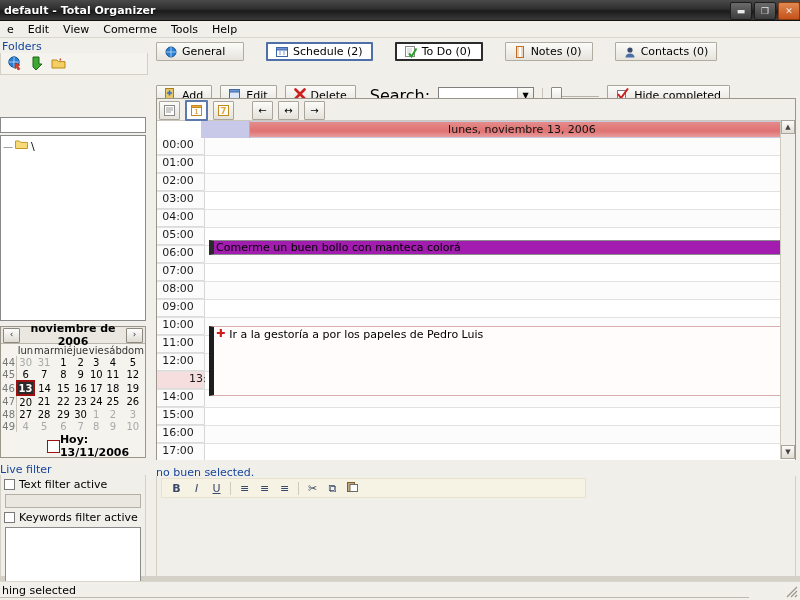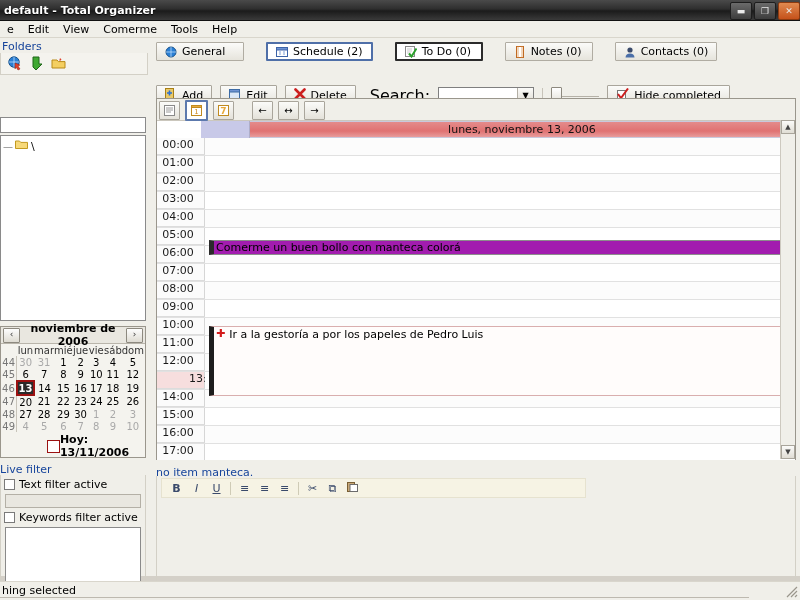--- a/index.html
+++ b/index.html
@@ -652,21 +652,21 @@
           <span>Ir a la gestoría a por los papeles de Pedro Luis</span>
         </div>
       </div>
 
       <div class="vscroll">
         <div class="vsb">▲</div>
         <div class="vsb">▼</div>
       </div>
     </div>
 
-    <div class="noitem">no item manteca.</div>
+    <div class="noitem">no buen selected.</div>
     <div class="editbox">
       <div class="fmtbar">
         <span class="fmt" style="font-weight:bold;">B</span>
         <span class="fmt" style="font-style:italic;">I</span>
         <span class="fmt" style="text-decoration:underline;">U</span>
         <span class="fmtsep"></span>
         <span class="fmt">≡</span>
         <span class="fmt">≡</span>
         <span class="fmt">≡</span>
         <span class="fmtsep"></span>

